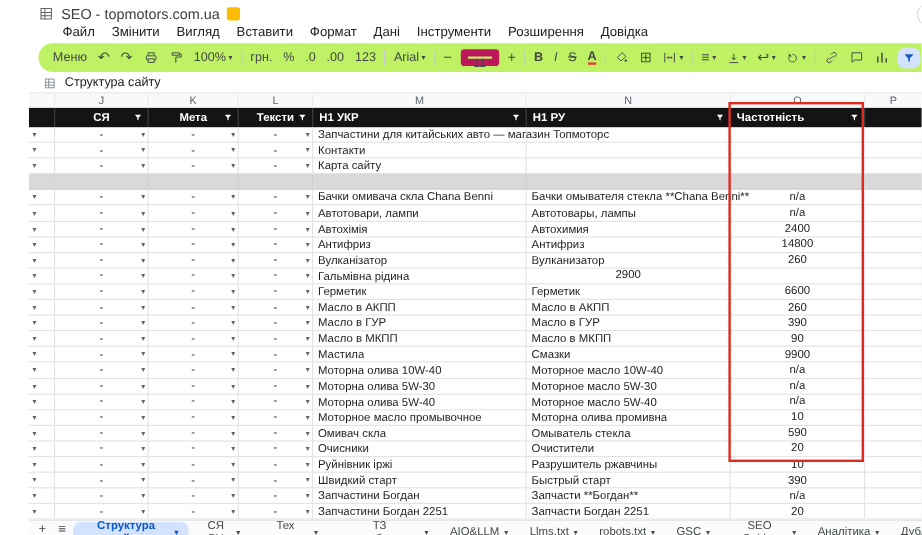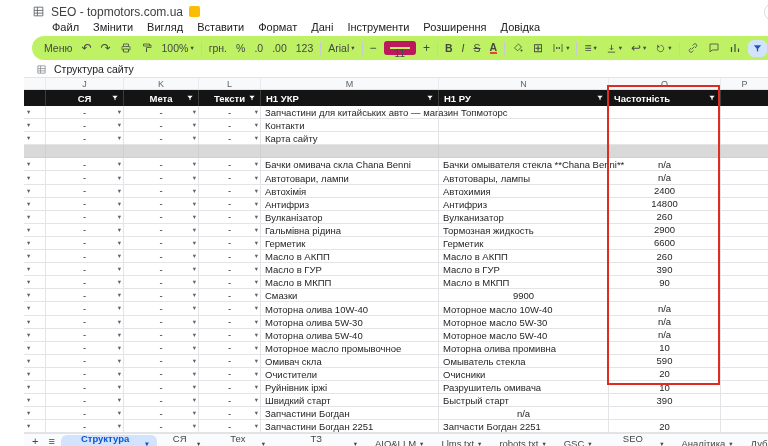--- a/index.html
+++ b/index.html
@@ -561,23 +561,20 @@
           <span>-</span>
           <span class="dd">▾</span>
         </div>
         <div class="cell cdash">
           <span>-</span>
           <span class="dd">▾</span>
         </div>
         <div class="cell ctext">
           <span>Гальмівна рідина</span>
         </div>
-        <div class="cell ctext">
-          <span>Тормозная жидкость</span>
-        </div>
         <div class="cell cnum">
           <span>2900</span>
         </div>
         <div class="cell"></div>
         <div class="cell"></div>
       </div>
       <div class="row">
         <div class="cell cdd">
           <span class="dd">▾</span>
         </div>
@@ -699,20 +696,23 @@
         </div>
         <div class="cell cdash">
           <span>-</span>
           <span class="dd">▾</span>
         </div>
         <div class="cell cdash">
           <span>-</span>
           <span class="dd">▾</span>
         </div>
         <div class="cell ctext">
+          <span>Мастила</span>
+        </div>
+        <div class="cell ctext">
           <span>Смазки</span>
         </div>
         <div class="cell cnum">
           <span>9900</span>
         </div>
         <div class="cell"></div>
         <div class="cell"></div>
       </div>
       <div class="row">
         <div class="cell cdd">
@@ -864,25 +864,25 @@
         </div>
         <div class="cell cdash">
           <span>-</span>
           <span class="dd">▾</span>
         </div>
         <div class="cell cdash">
           <span>-</span>
           <span class="dd">▾</span>
         </div>
         <div class="cell ctext">
+          <span>Очисники</span>
+        </div>
+        <div class="cell ctext">
           <span>Очистители</span>
         </div>
-        <div class="cell ctext">
-          <span>Очисники</span>
-        </div>
         <div class="cell cnum">
           <span>20</span>
         </div>
         <div class="cell"></div>
         <div class="cell"></div>
       </div>
       <div class="row">
         <div class="cell cdd">
           <span class="dd">▾</span>
         </div>
@@ -895,21 +895,21 @@
           <span class="dd">▾</span>
         </div>
         <div class="cell cdash">
           <span>-</span>
           <span class="dd">▾</span>
         </div>
         <div class="cell ctext">
           <span>Руйнівник іржі</span>
         </div>
         <div class="cell ctext">
-          <span>Разрушитель омивача</span>
+          <span>Разрушитель ржавчины</span>
         </div>
         <div class="cell cnum">
           <span>10</span>
         </div>
         <div class="cell"></div>
         <div class="cell"></div>
       </div>
       <div class="row">
         <div class="cell cdd">
           <span class="dd">▾</span>
@@ -949,20 +949,23 @@
         <div class="cell cdash">
           <span>-</span>
           <span class="dd">▾</span>
         </div>
         <div class="cell cdash">
           <span>-</span>
           <span class="dd">▾</span>
         </div>
         <div class="cell ctext">
           <span>Запчастини Богдан</span>
+        </div>
+        <div class="cell ctext">
+          <span>Запчасти **Богдан**</span>
         </div>
         <div class="cell cnum">
           <span>n/a</span>
         </div>
         <div class="cell"></div>
         <div class="cell"></div>
       </div>
       <div class="row">
         <div class="cell cdd">
           <span class="dd">▾</span>

